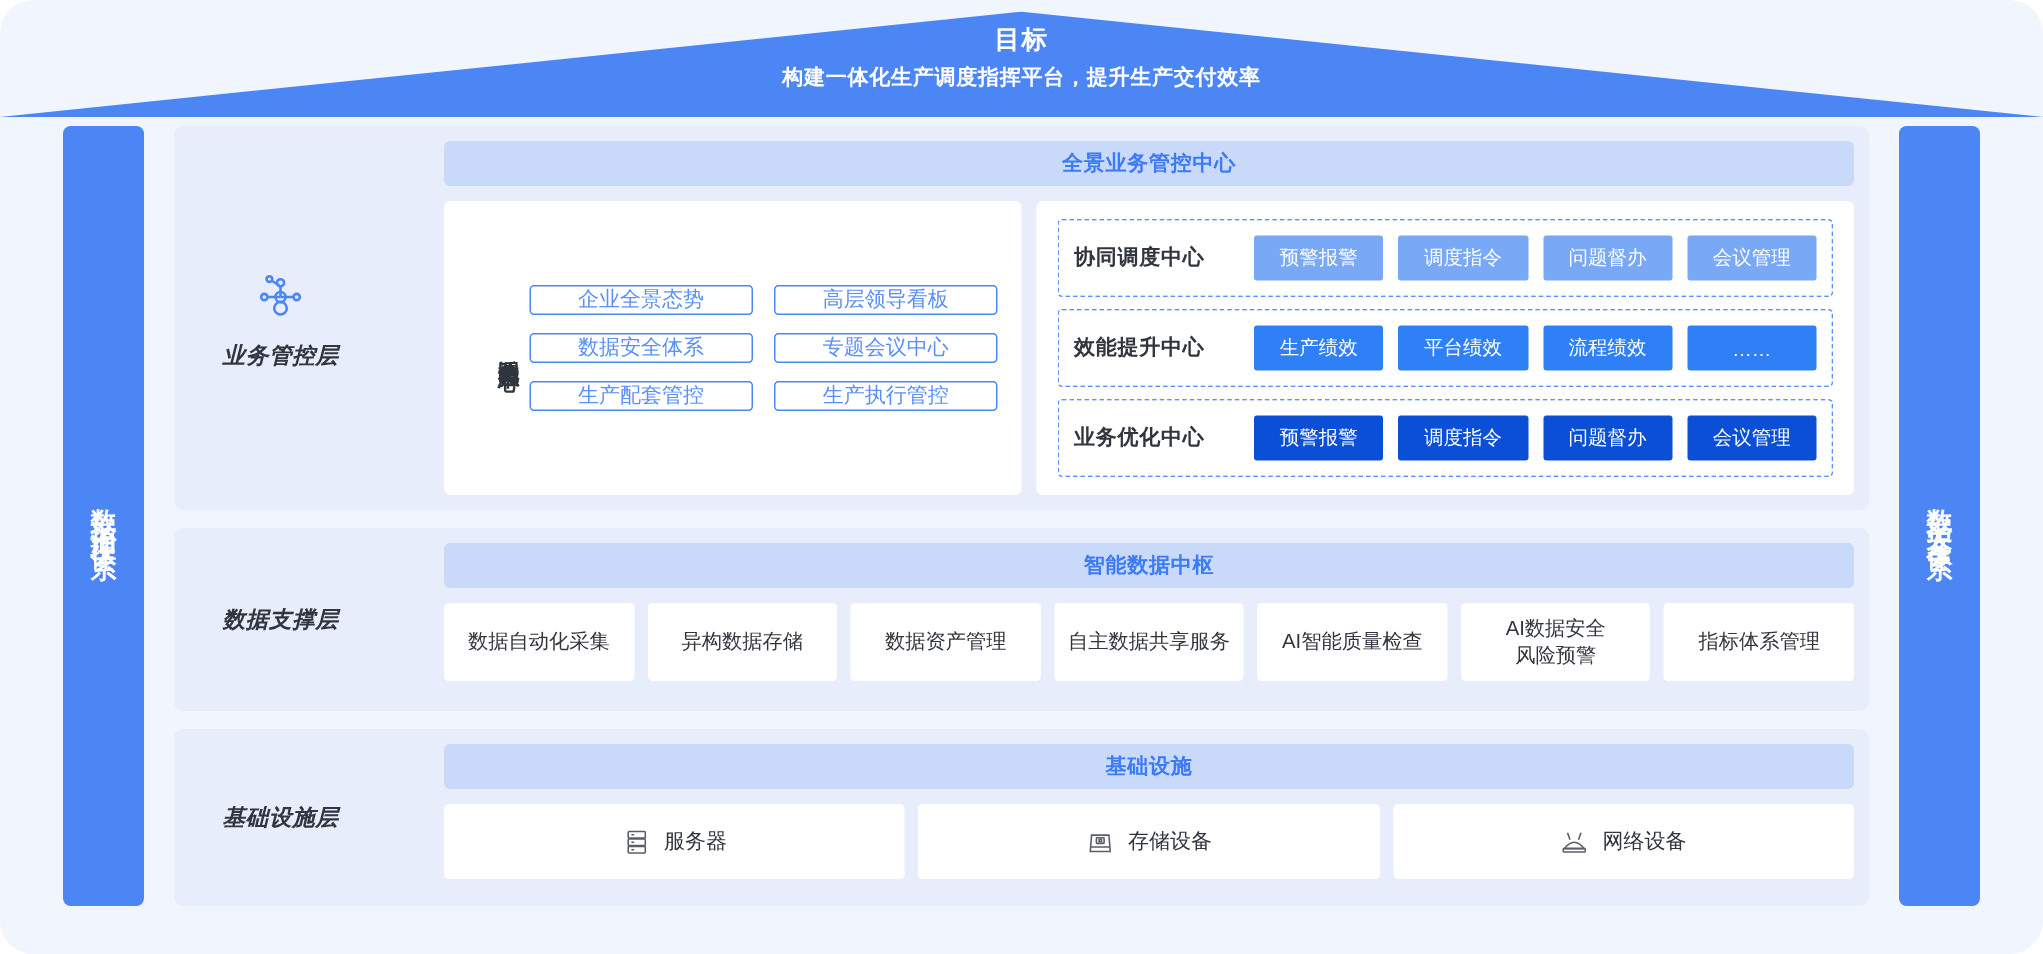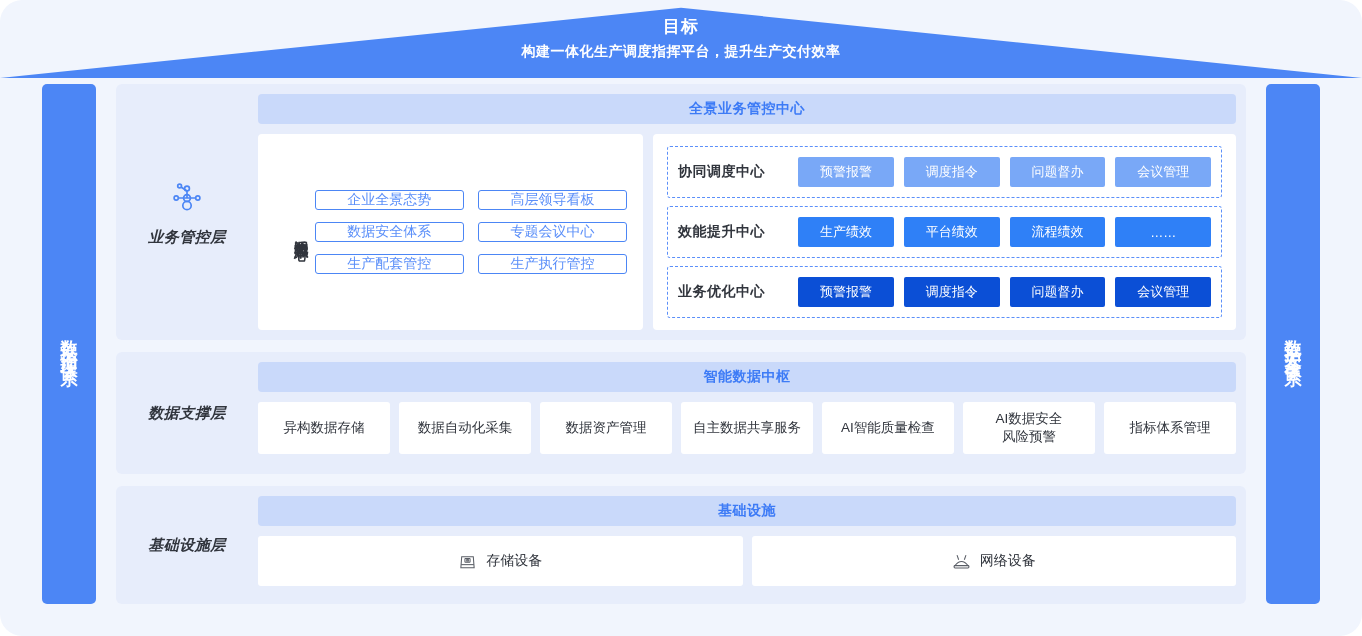--- a/index.html
+++ b/index.html
@@ -83,21 +83,21 @@
     flex: 0 0 142px;
     display: flex; flex-direction: column;
     align-items: center; justify-content: center;
     gap: 10px;
   }
   .sec-left-label {
     font-size: 15px; font-weight: bold; color: #31353D;
     letter-spacing: .5px;
     font-style: italic;
   }
-  .sec-body { flex: 1; padding: 10px 10px 10px 0; }
+  .sec-body { flex: 1; padding: 10px 10px 10px 0; margin-left: 38px; }
 
   .sec-head {
     height: 30px;
     background: #C9D9FA;
     border-radius: 4px;
     display: flex; align-items: center; justify-content: center;
     font-size: 14px; font-weight: bold; color: #3D7BF6;
     letter-spacing: .5px;
     margin-bottom: 10px;
   }
@@ -287,40 +287,53 @@
       </div>
     </div>
 
     <div class="section sec-data">
       <div class="sec-left">
         <div class="sec-left-label">数据支撑层</div>
       </div>
       <div class="sec-body">
         <div class="sec-head">智能数据中枢</div>
         <div class="data-grid">
+          <div class="data-cell">数据自动化采集</div>
           <div class="data-cell">异构数据存储</div>
-          <div class="data-cell">数据自动化采集</div>
           <div class="data-cell">数据资产管理</div>
           <div class="data-cell">自主数据共享服务</div>
           <div class="data-cell">AI智能质量检查</div>
           <div class="data-cell" style="white-space:pre-line">AI数据安全
 风险预警</div>
           <div class="data-cell">指标体系管理</div>
         </div>
       </div>
     </div>
 
     <div class="section sec-infra">
       <div class="sec-left">
         <div class="sec-left-label">基础设施层</div>
       </div>
       <div class="sec-body">
         <div class="sec-head">基础设施</div>
         <div class="infra-grid">
 
+          <div class="infra-cell">
+            <span>
+              <svg class="icon-svg" width="19" height="19" viewBox="0 0 20 20" fill="none" stroke="#5A5E66" stroke-width="1.1">
+                <rect x="4" y="2.5" width="12" height="4.6" rx="0.6"></rect>
+                <rect x="4" y="7.7" width="12" height="4.6" rx="0.6"></rect>
+                <rect x="4" y="12.9" width="12" height="4.6" rx="0.6"></rect>
+                <line x1="6.2" y1="4.8" x2="8.2" y2="4.8"></line>
+                <line x1="6.2" y1="10" x2="8.2" y2="10"></line>
+                <line x1="6.2" y1="15.2" x2="8.2" y2="15.2"></line>
+              </svg>
+            </span>
+            <span>服务器</span>
+          </div>
 
           <div class="infra-cell">
             <span>
               <svg class="icon-svg" width="19" height="19" viewBox="0 0 20 20" fill="none" stroke="#5A5E66" stroke-width="1.1">
                 <path d="M3 16.5 L3.9 5 H16.1 L17 16.5 Z"></path>
                 <rect x="7.3" y="6.8" width="5.4" height="4" rx="0.5"></rect>
                 <rect x="9.2" y="8" width="1.7" height="1.6"></rect>
                 <line x1="3.3" y1="13.3" x2="16.7" y2="13.3"></line>
               </svg>
             </span>

